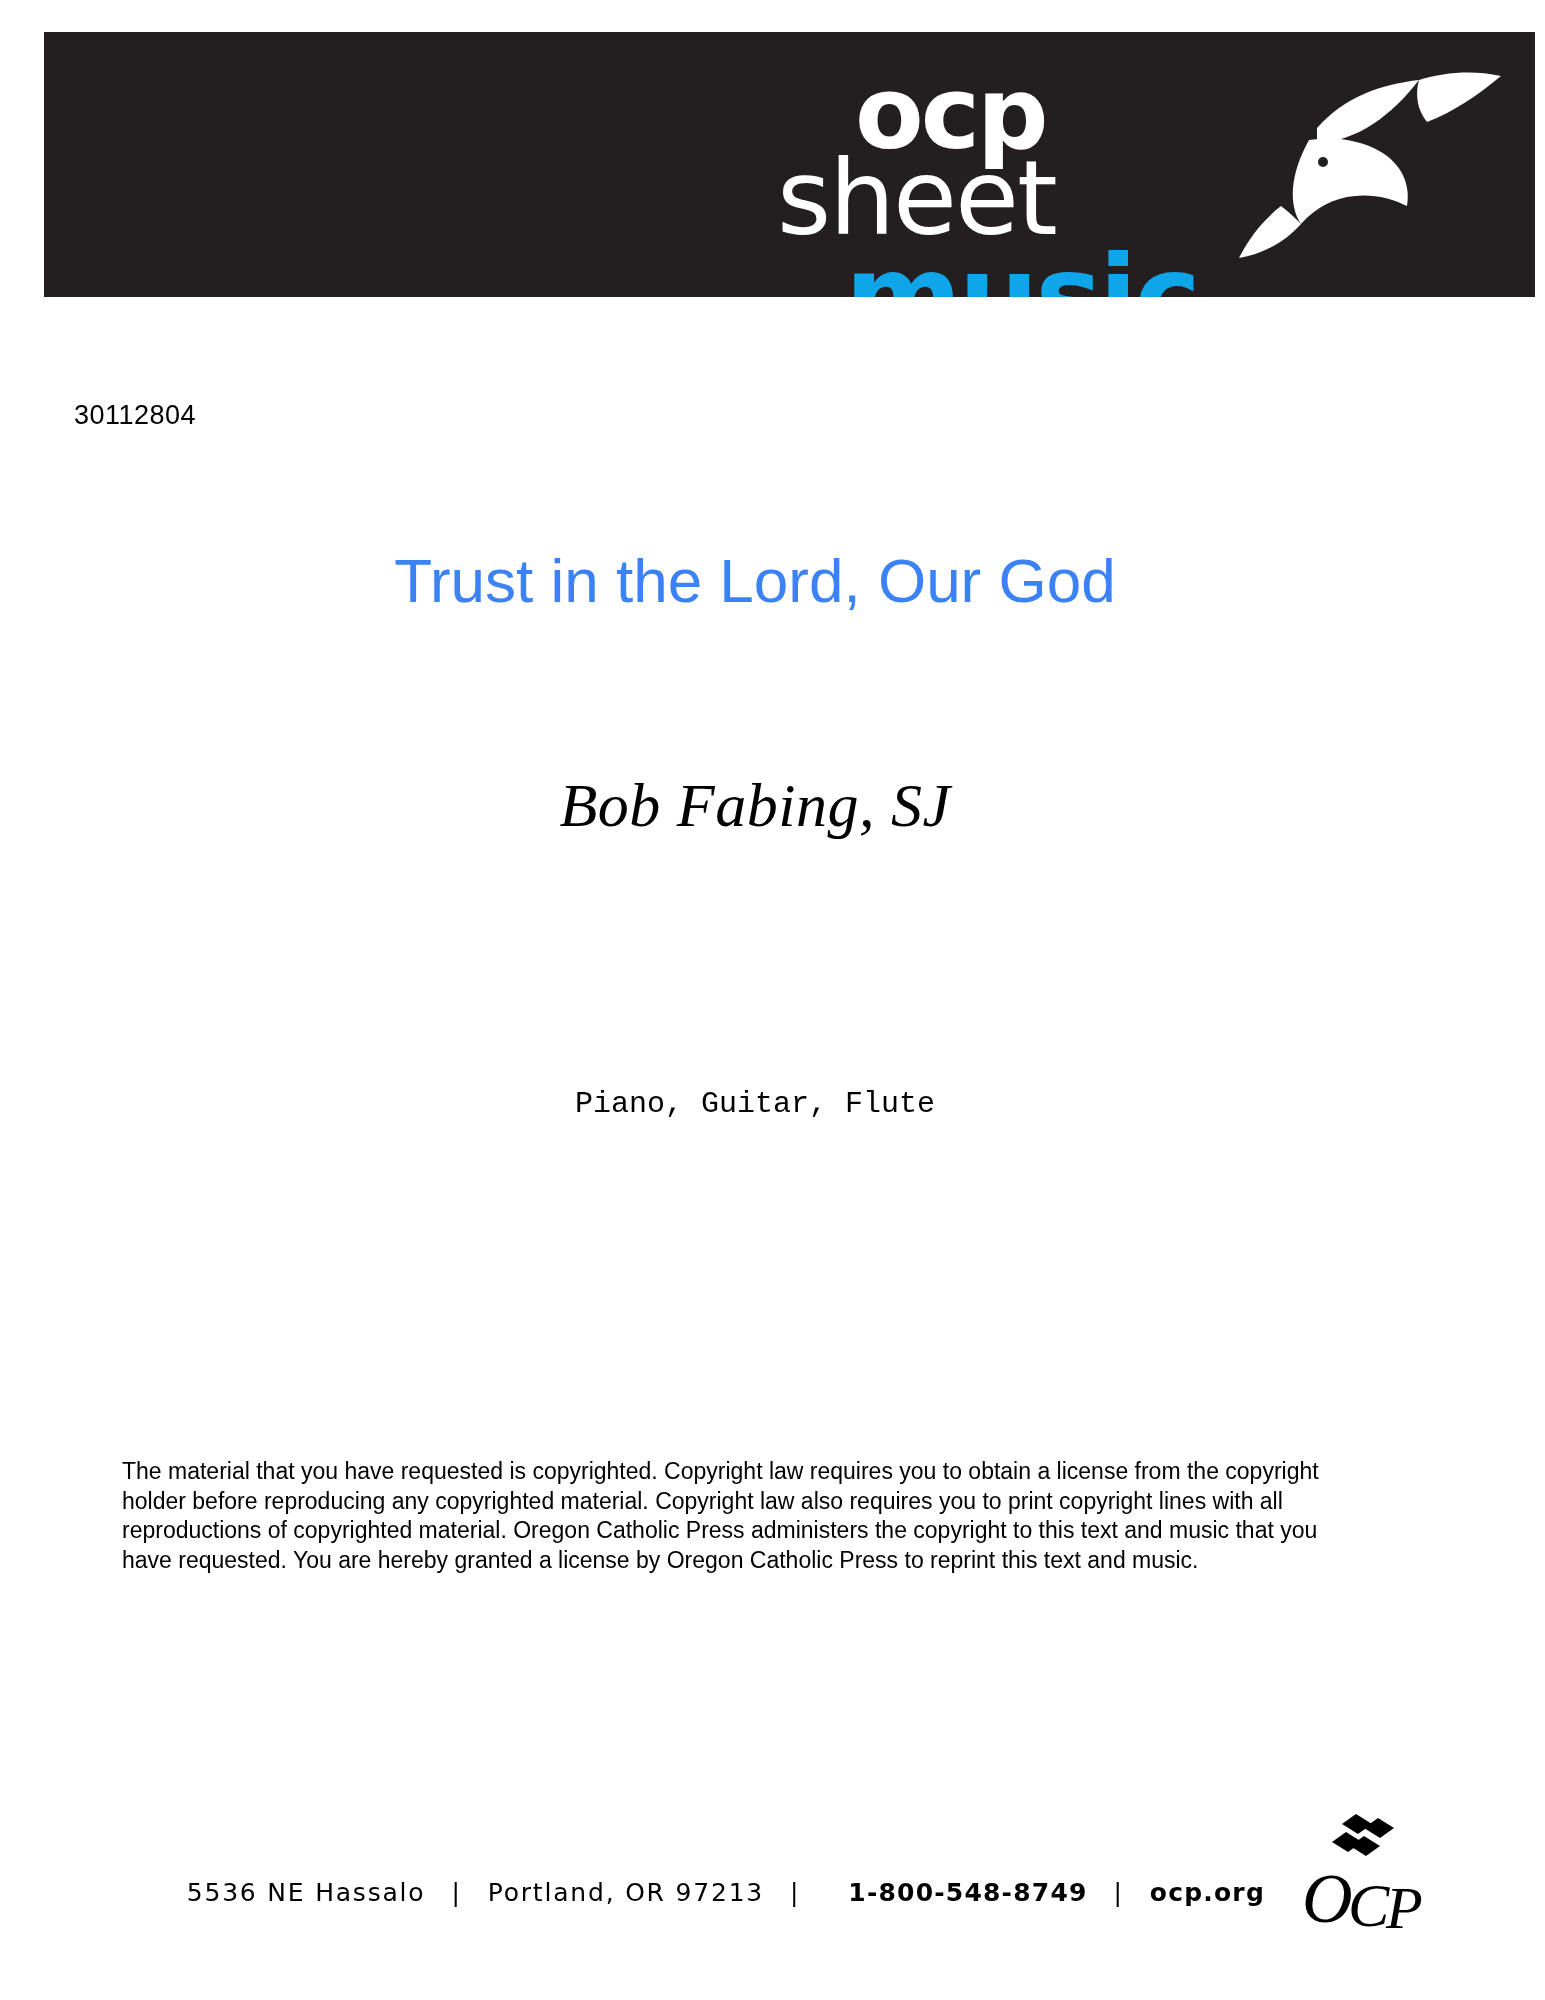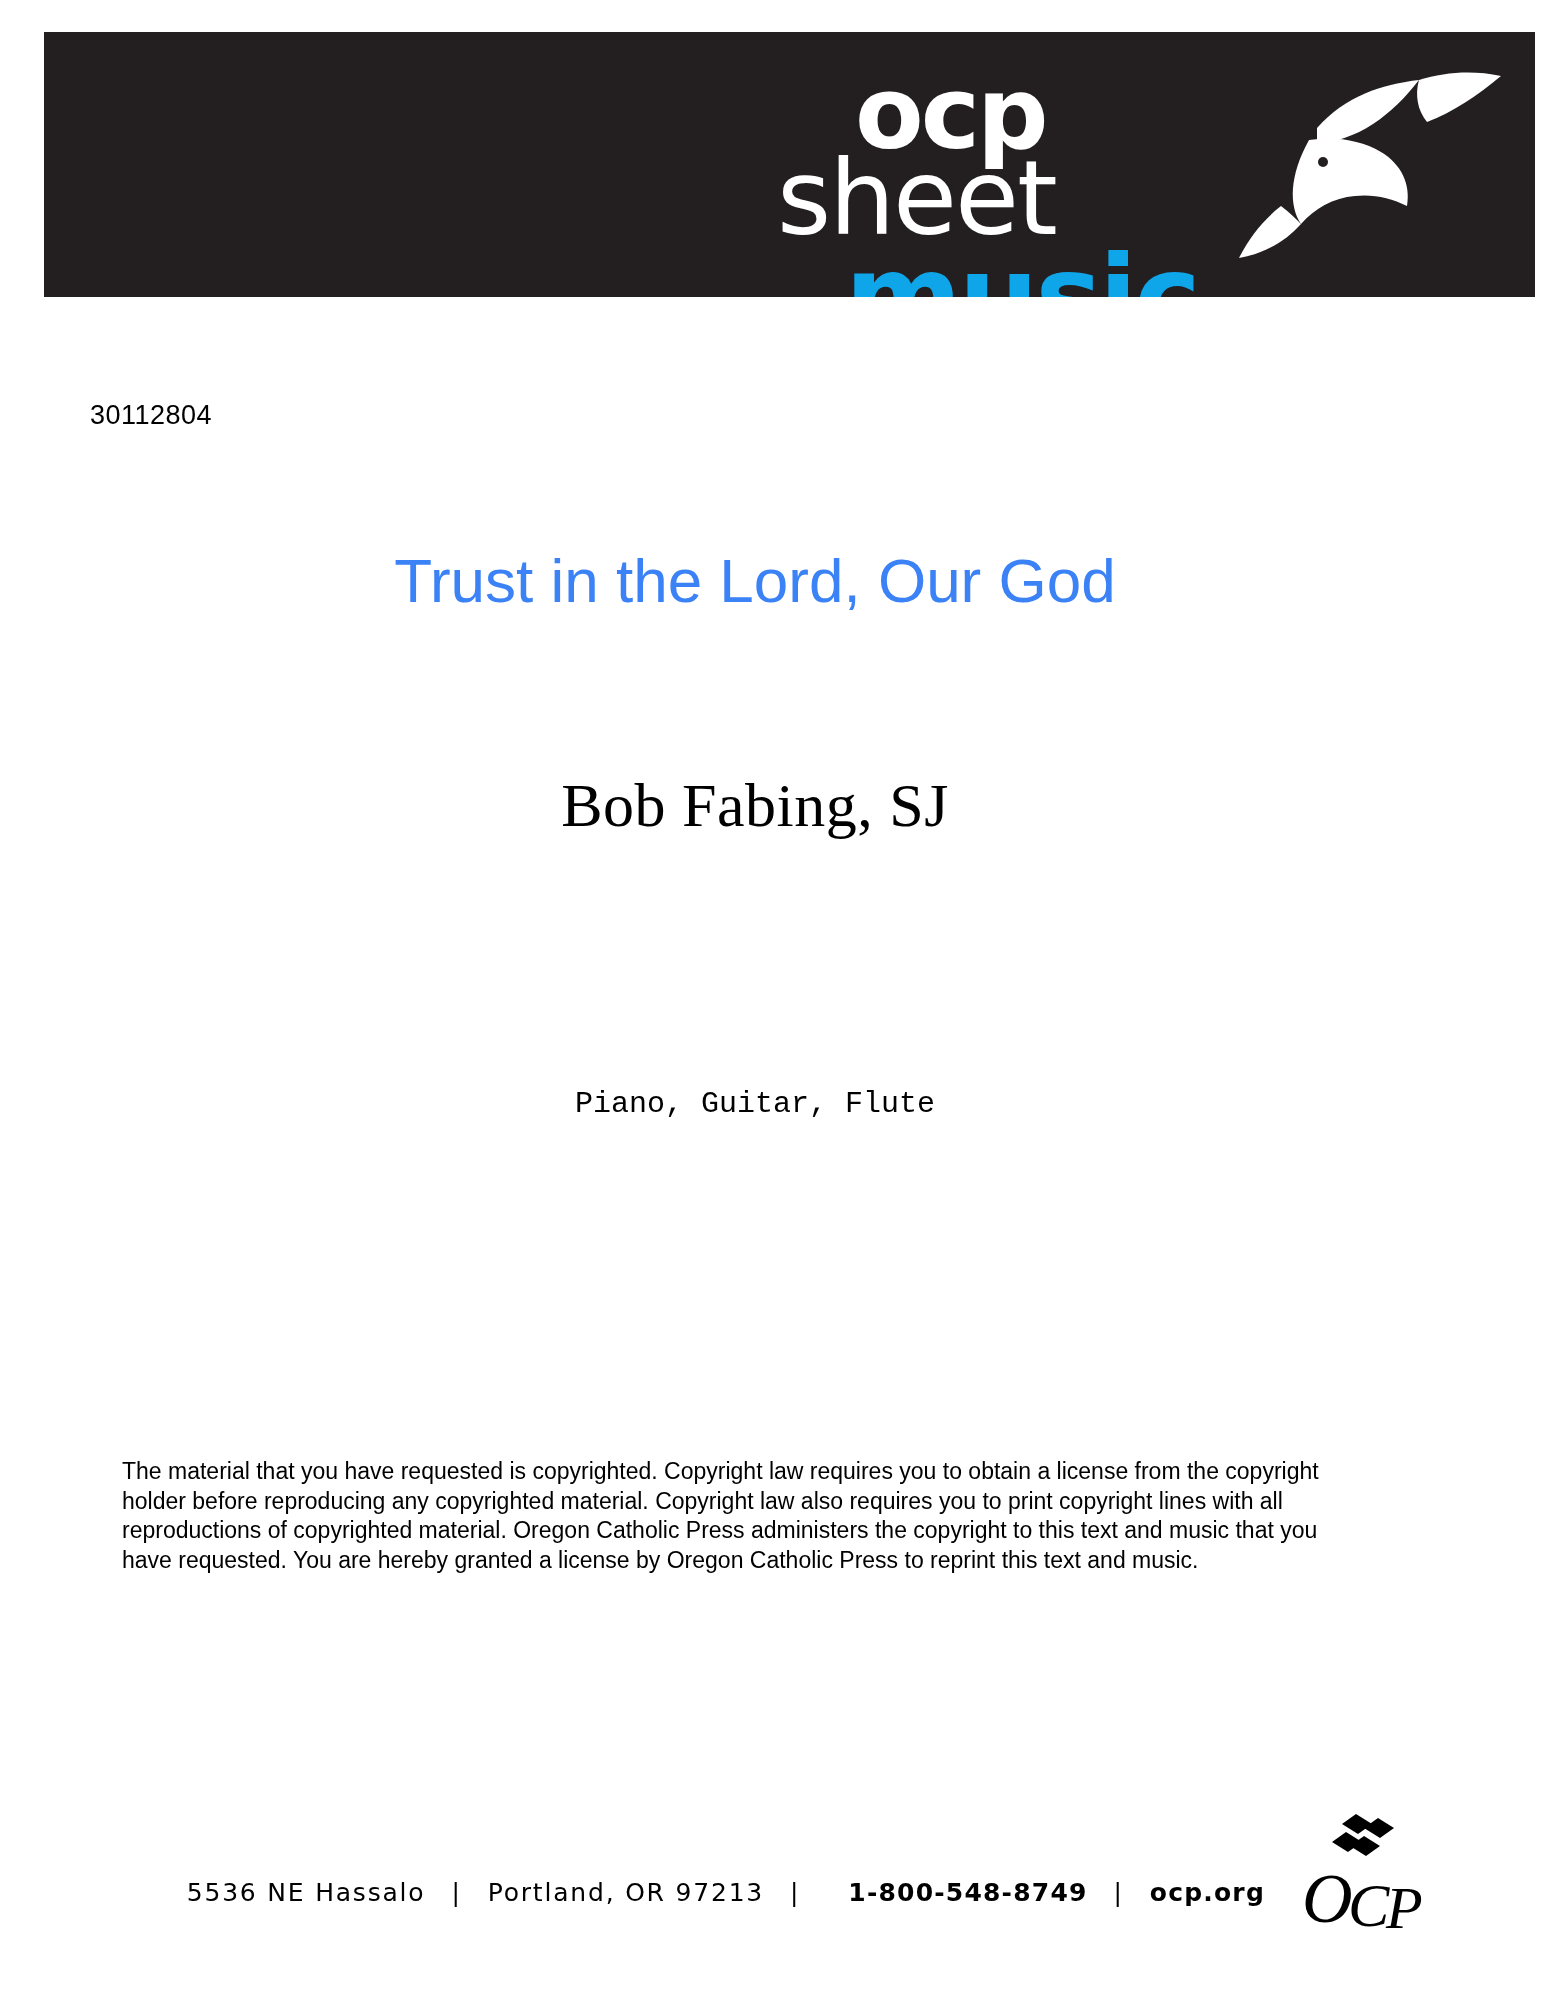--- a/index.html
+++ b/index.html
@@ -87,21 +87,20 @@
 
   
   .catalog-number {
     position: absolute;
     left: 74px;
     top: 400px;
     font-size: 27px;
     font-family: "Liberation Sans", sans-serif;
     color: #000;
     letter-spacing: 0.5px;
-    margin-left: 16px;
   }
 
   
   .title {
     position: absolute;
     left: 0;
     top: 545px;
     width: 1510px;
     text-align: center;
     font-family: "Liberation Sans", sans-serif;
@@ -114,20 +113,21 @@
     position: absolute;
     left: 0;
     top: 770px;
     width: 1510px;
     text-align: center;
     font-family: "Liberation Serif", serif;
     font-size: 62px;
     font-weight: normal;
     color: #000;
     letter-spacing: 0.5px;
+    font-style: italic;
   }
 
   .voicing {
     position: absolute;
     left: 0;
     top: 1037px;
     width: 1510px;
     text-align: center;
     font-family: "Liberation Sans", sans-serif;
     font-size: 29px;

